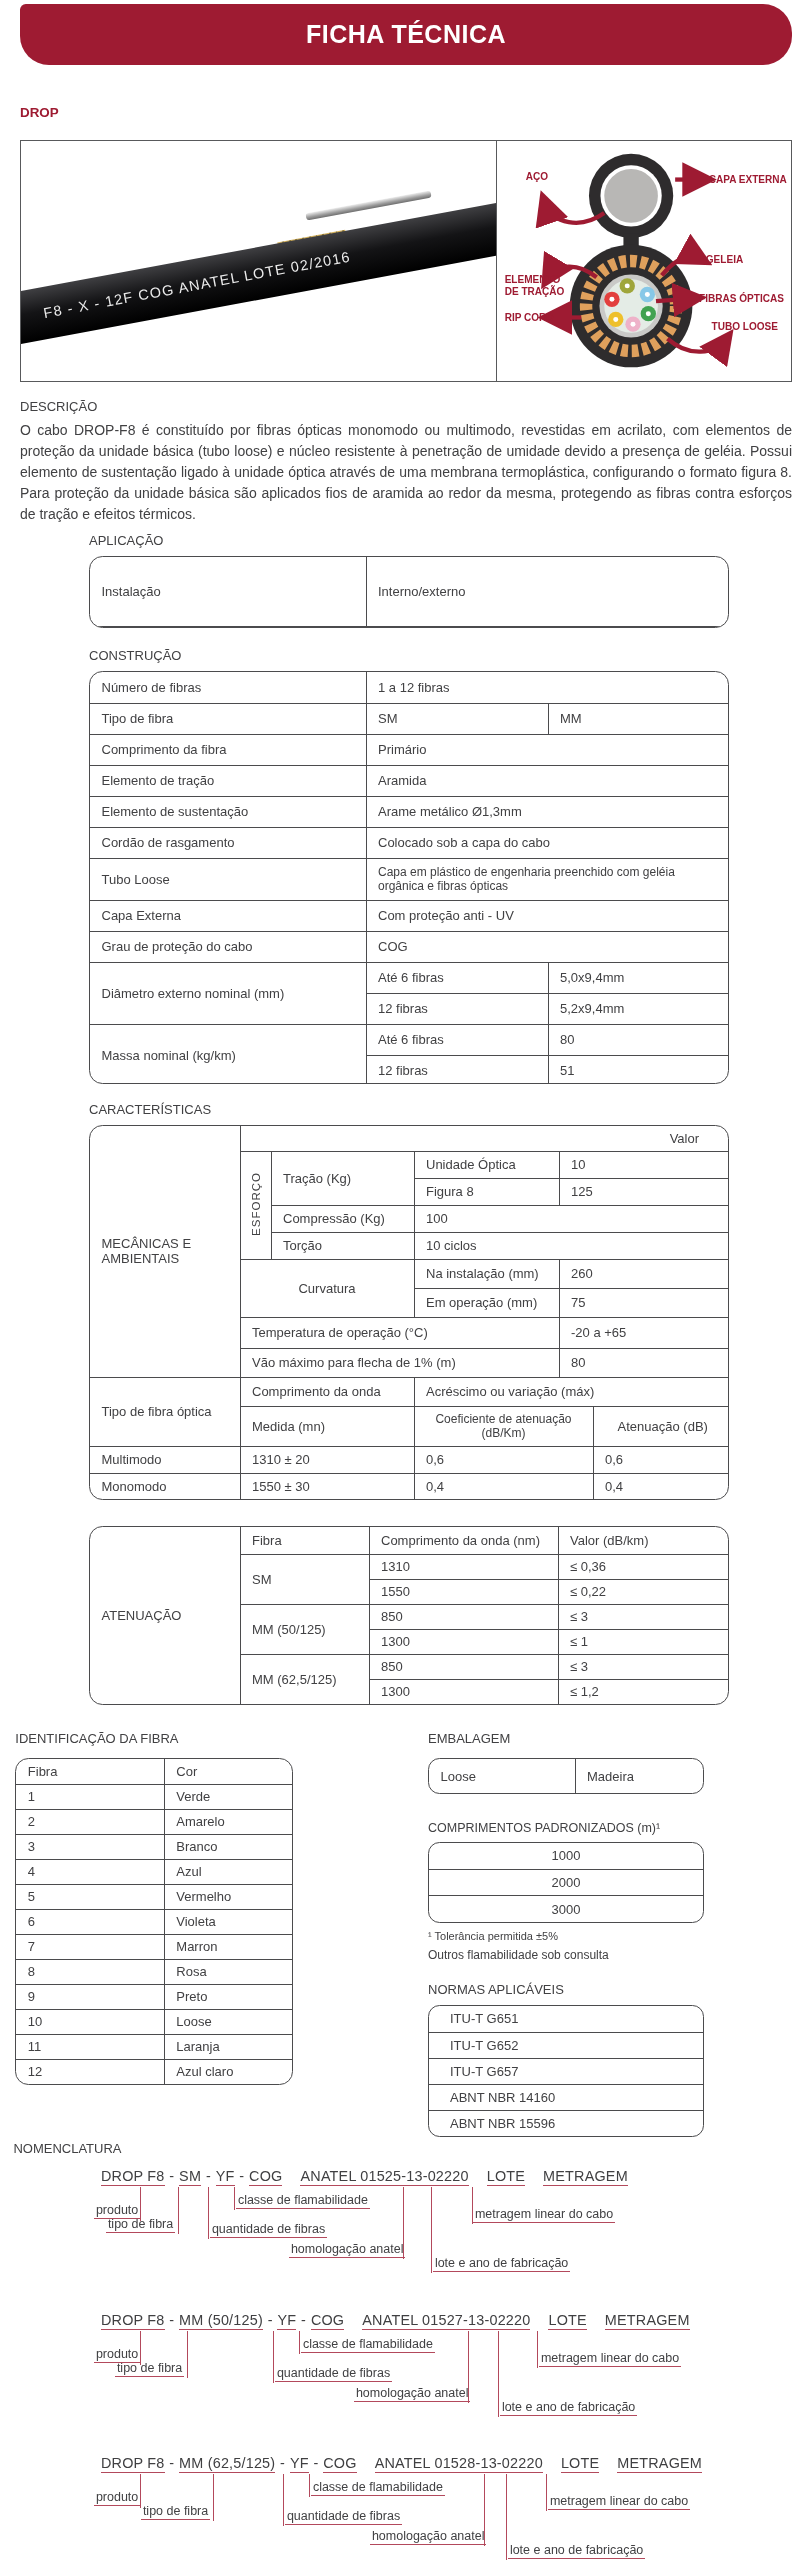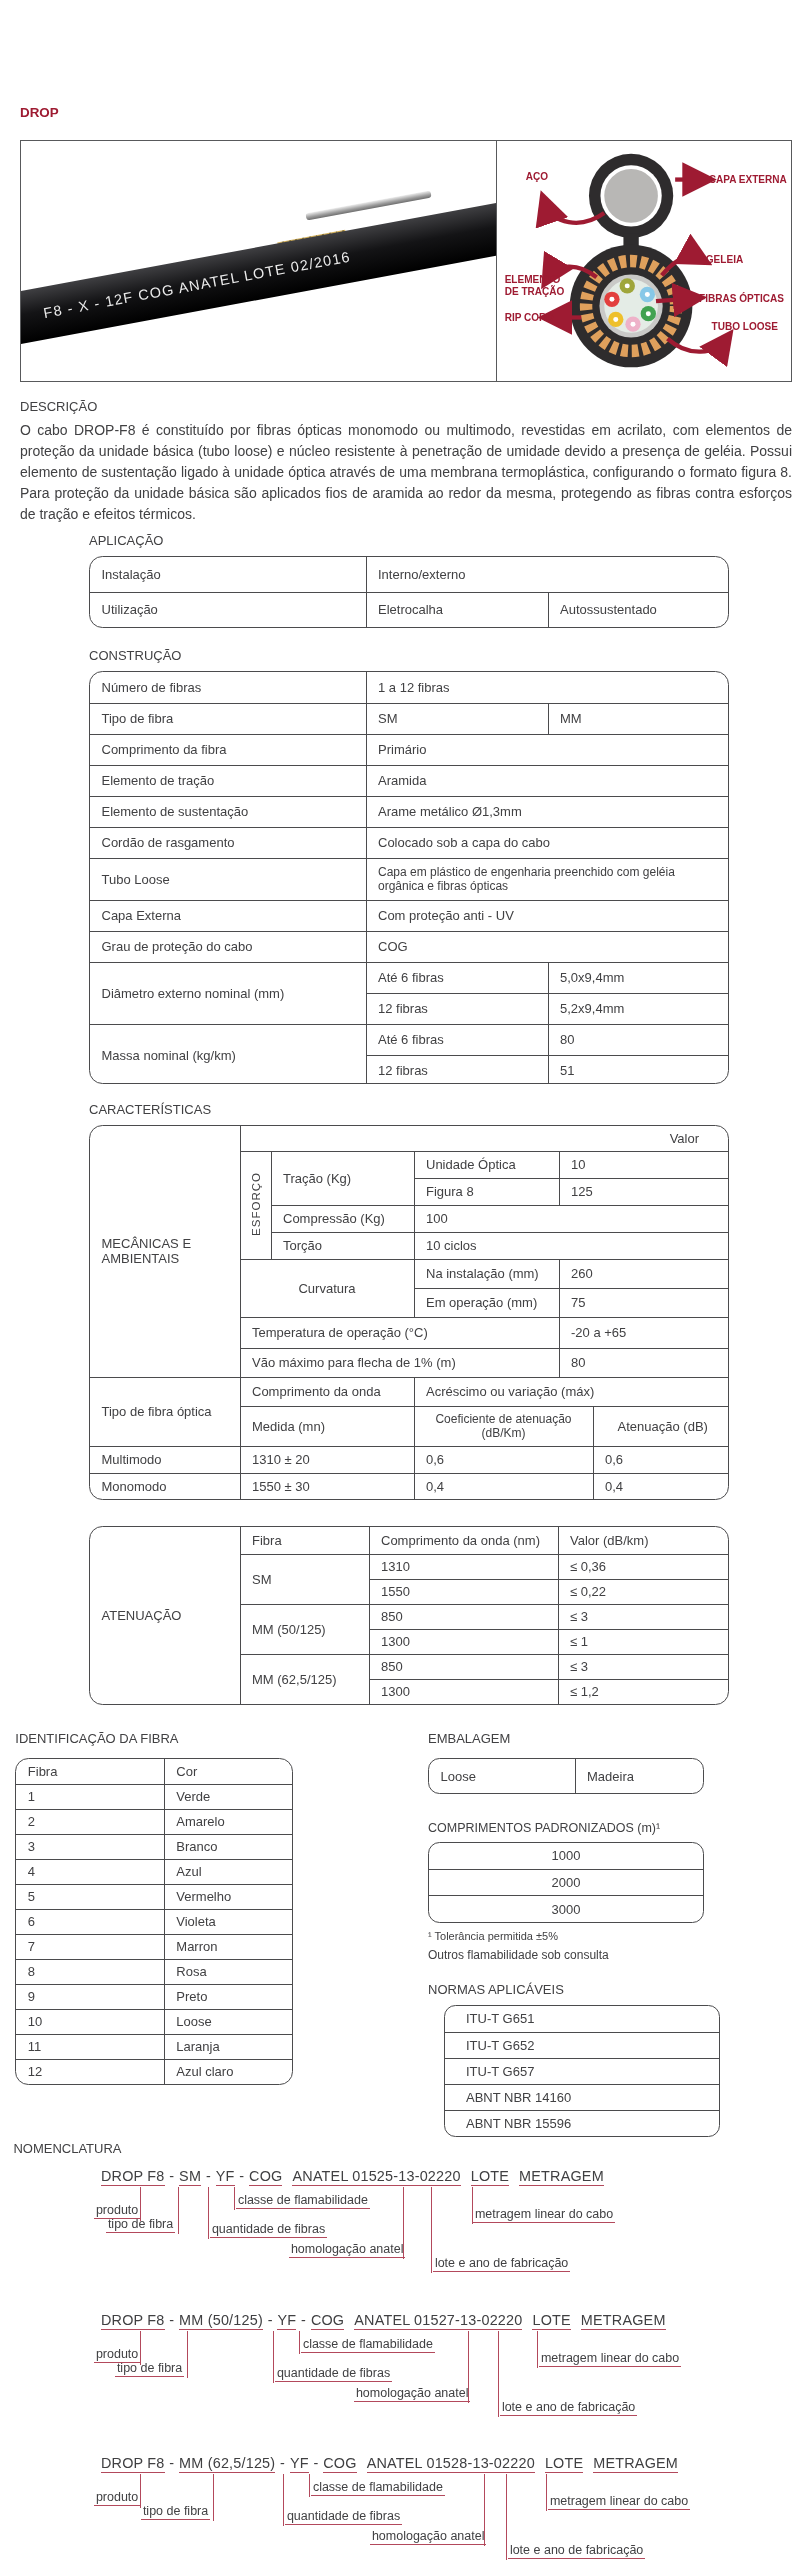--- a/index.html
+++ b/index.html
@@ -39,30 +39,33 @@
   td.valor{text-align:right;padding-right:33px;}
   td.small{font-size:12px;line-height:14.4px;}
   td.rot{padding:0;text-align:center;}
   .vert{writing-mode:vertical-rl;transform:rotate(180deg);font-size:11.5px;letter-spacing:1px;color:#414143;}
   .note{position:absolute;color:#414143;}
   
   .nomblk{position:absolute;left:0;width:813px;height:125px;}
   .nom-title{position:absolute;left:101px;top:0;font-size:14.4px;color:#404042;white-space:nowrap;letter-spacing:0.2px;}
   .nom-title .u{border-bottom:1.3px solid #B3495C;padding-bottom:1px;}
   .nom-title .sep{margin:0 4.8px;}
-  .nom-title .gap{margin-left:10px;}
+  .nom-title .gap{margin-left:18px;}
   .nom-ln{position:absolute;width:1.3px;background:#B3495C;top:19px;}
   .nom-lb{position:absolute;font-size:12.5px;color:#414143;border-bottom:1.3px solid #B3495C;
           padding:0 1.9px 1px 1.9px;white-space:nowrap;}
 </style>
 </head>
 <body>
 
 <div id="page">
 
+  <div class="banner">
+    <span>FICHA TÉCNICA</span>
+  </div>
   <div class="droplbl">DROP</div>
 
   <div class="imgbox">
     <div class="pane-photo">
       <div class="wire"></div>
       <div class="aramid"></div>
       <div class="tube"></div>
       <div class="cable">F8 - X - 12F COG ANATEL LOTE 02/2016</div>
     </div>
     <div class="pane-diag">
@@ -130,25 +133,20 @@
       <colgroup>
           <col style="width:276px">
           <col style="width:182px">
           <col style="width:182px">
         </colgroup>
       <tbody>
           <tr style="height:35px">
         <td>Instalação</td>
         <td colspan="2" class="nr">Interno/externo</td>
       </tr>
-      <tr style="height:35px">
-        <td class="nb">Utilização</td>
-        <td class="nb">Eletrocalha</td>
-        <td class="nb nr">Autossustentado</td>
-      </tr>
     </tbody>
       </table>
   </div>
 
   <div class="sechead" style="left:89px;top:648px">CONSTRUÇÃO</div>
   <div class="twrap" style="left:89px;top:671px;width:640px;height:413px">
     <table>
       <colgroup>
           <col style="width:276px">
           <col style="width:182px">
@@ -430,21 +428,21 @@
       <tr style="height:26px">
             <td class="ctr nr nb">3000</td>
           </tr>
     </tbody>
       </table>
   </div>
   <div class="note" style="left:428px;top:1930px;font-size:11px">¹ Tolerância permitida ±5%</div>
   <div class="note" style="left:428px;top:1948px;font-size:12px">Outros flamabilidade sob consulta</div>
 
   <div class="sechead" style="left:428px;top:1982px">NORMAS APLICÁVEIS</div>
-  <div class="twrap" style="left:444px;top:2005px;width:276px;height:132px;border-radius:11.5px">
+  <div class="twrap" style="left:428px;top:2005px;width:276px;height:132px;border-radius:11.5px">
     <table>
       <tbody>
           <tr style="height:26px">
             <td class="nr" style="padding-left:21px">ITU-T G651</td>
           </tr>
       <tr style="height:26px">
             <td class="nr" style="padding-left:21px">ITU-T G652</td>
           </tr>
       <tr style="height:26px">
             <td class="nr" style="padding-left:21px">ITU-T G657</td>

